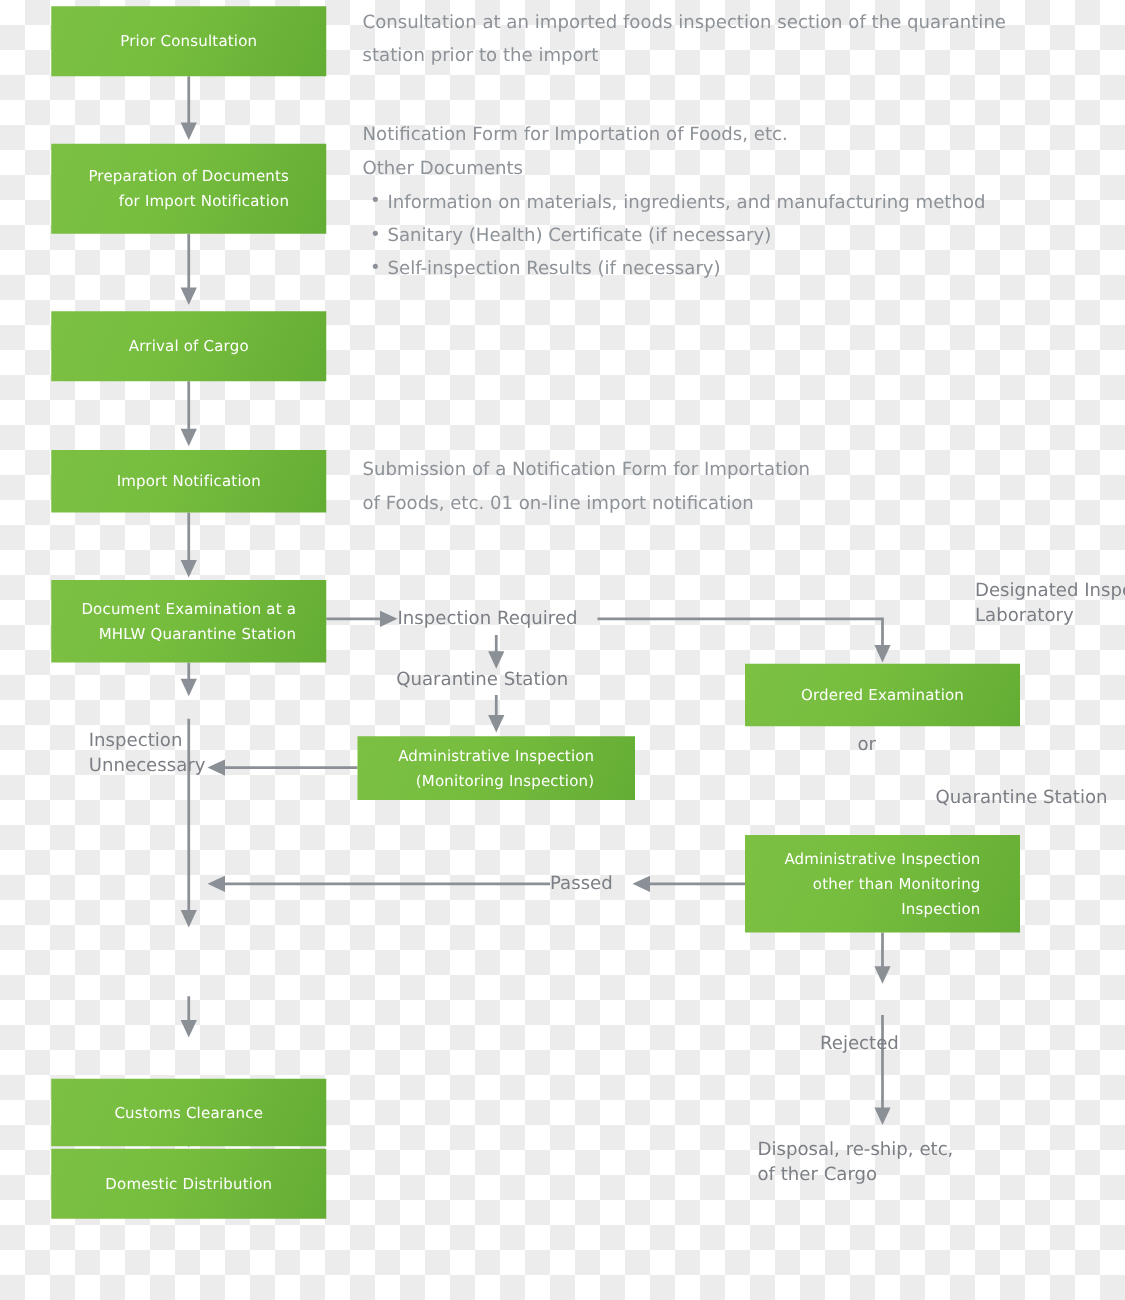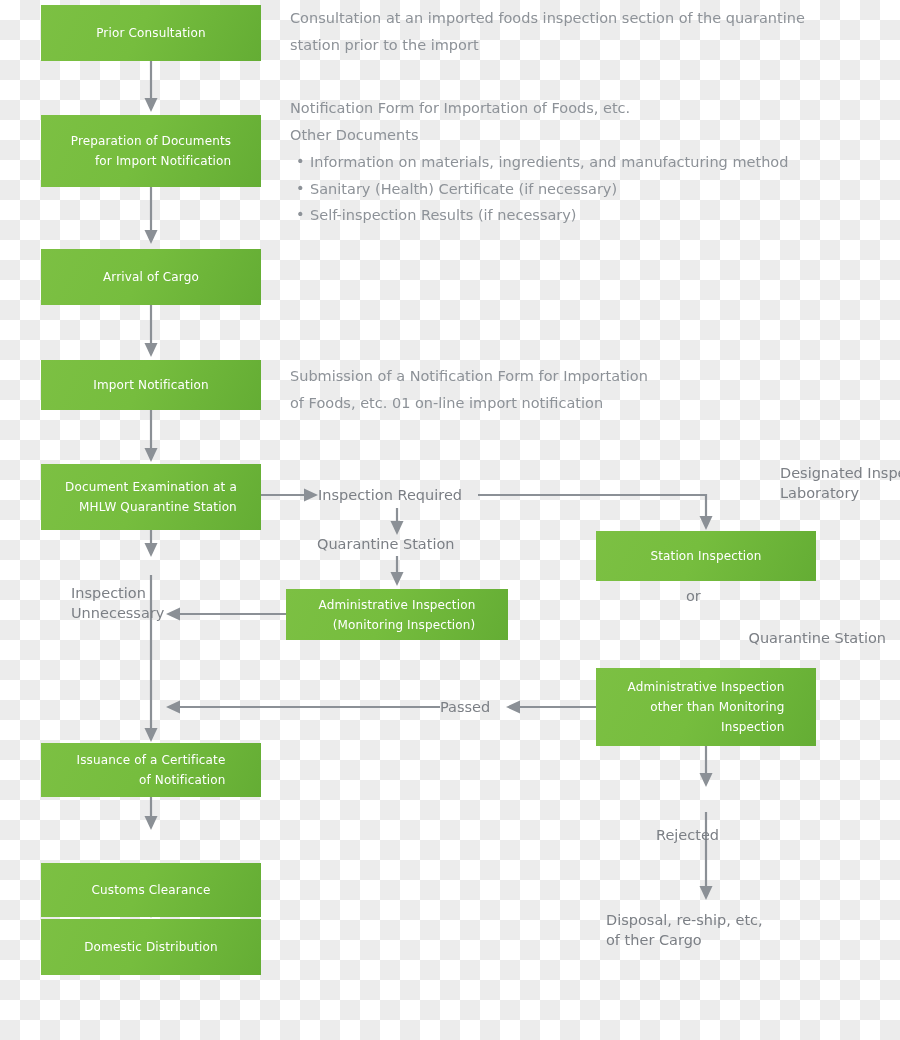--- a/index.html
+++ b/index.html
@@ -131,40 +131,36 @@
 
   <div class="gbox" style="left:41px;top:360px;width:220px;height:50px;">
     <span>Import Notification</span>
   </div>
 
   <div class="gbox" style="left:41px;top:464px;width:220px;height:66px;">
     <span>Document Examination at a
 MHLW Quarantine Station</span>
   </div>
 
-  <div class="gbox" style="left:41px;top:743px;width:220px;height:54px;">
-    <span>Issuance of a Certificate
-of Notification</span>
-  </div>
 
   <div class="gbox" style="left:41px;top:831px;width:220px;height:54px;margin-top:32px;">
     <span>Customs Clearance</span>
   </div>
 
   <div class="gbox" style="left:41px;top:919px;width:220px;height:56px;">
     <span>Domestic Distribution</span>
   </div>
 
   <div class="gbox" style="left:286px;top:589px;width:222px;height:51px;">
     <span>Administrative Inspection
 (Monitoring Inspection)</span>
   </div>
 
   <div class="gbox" style="left:596px;top:531px;width:220px;height:50px;">
-    <span>Station Inspection</span>
+    <span>Ordered Examination</span>
   </div>
 
   <div class="gbox" style="left:596px;top:668px;width:220px;height:78px;">
     <span>Administrative Inspection
 other than Monitoring
 Inspection</span>
   </div>
 
   <div class="note" style="left:290px;top:5px;width:520px;">Consultation at an imported foods inspection section of the quarantine
 station prior to the import</div>

